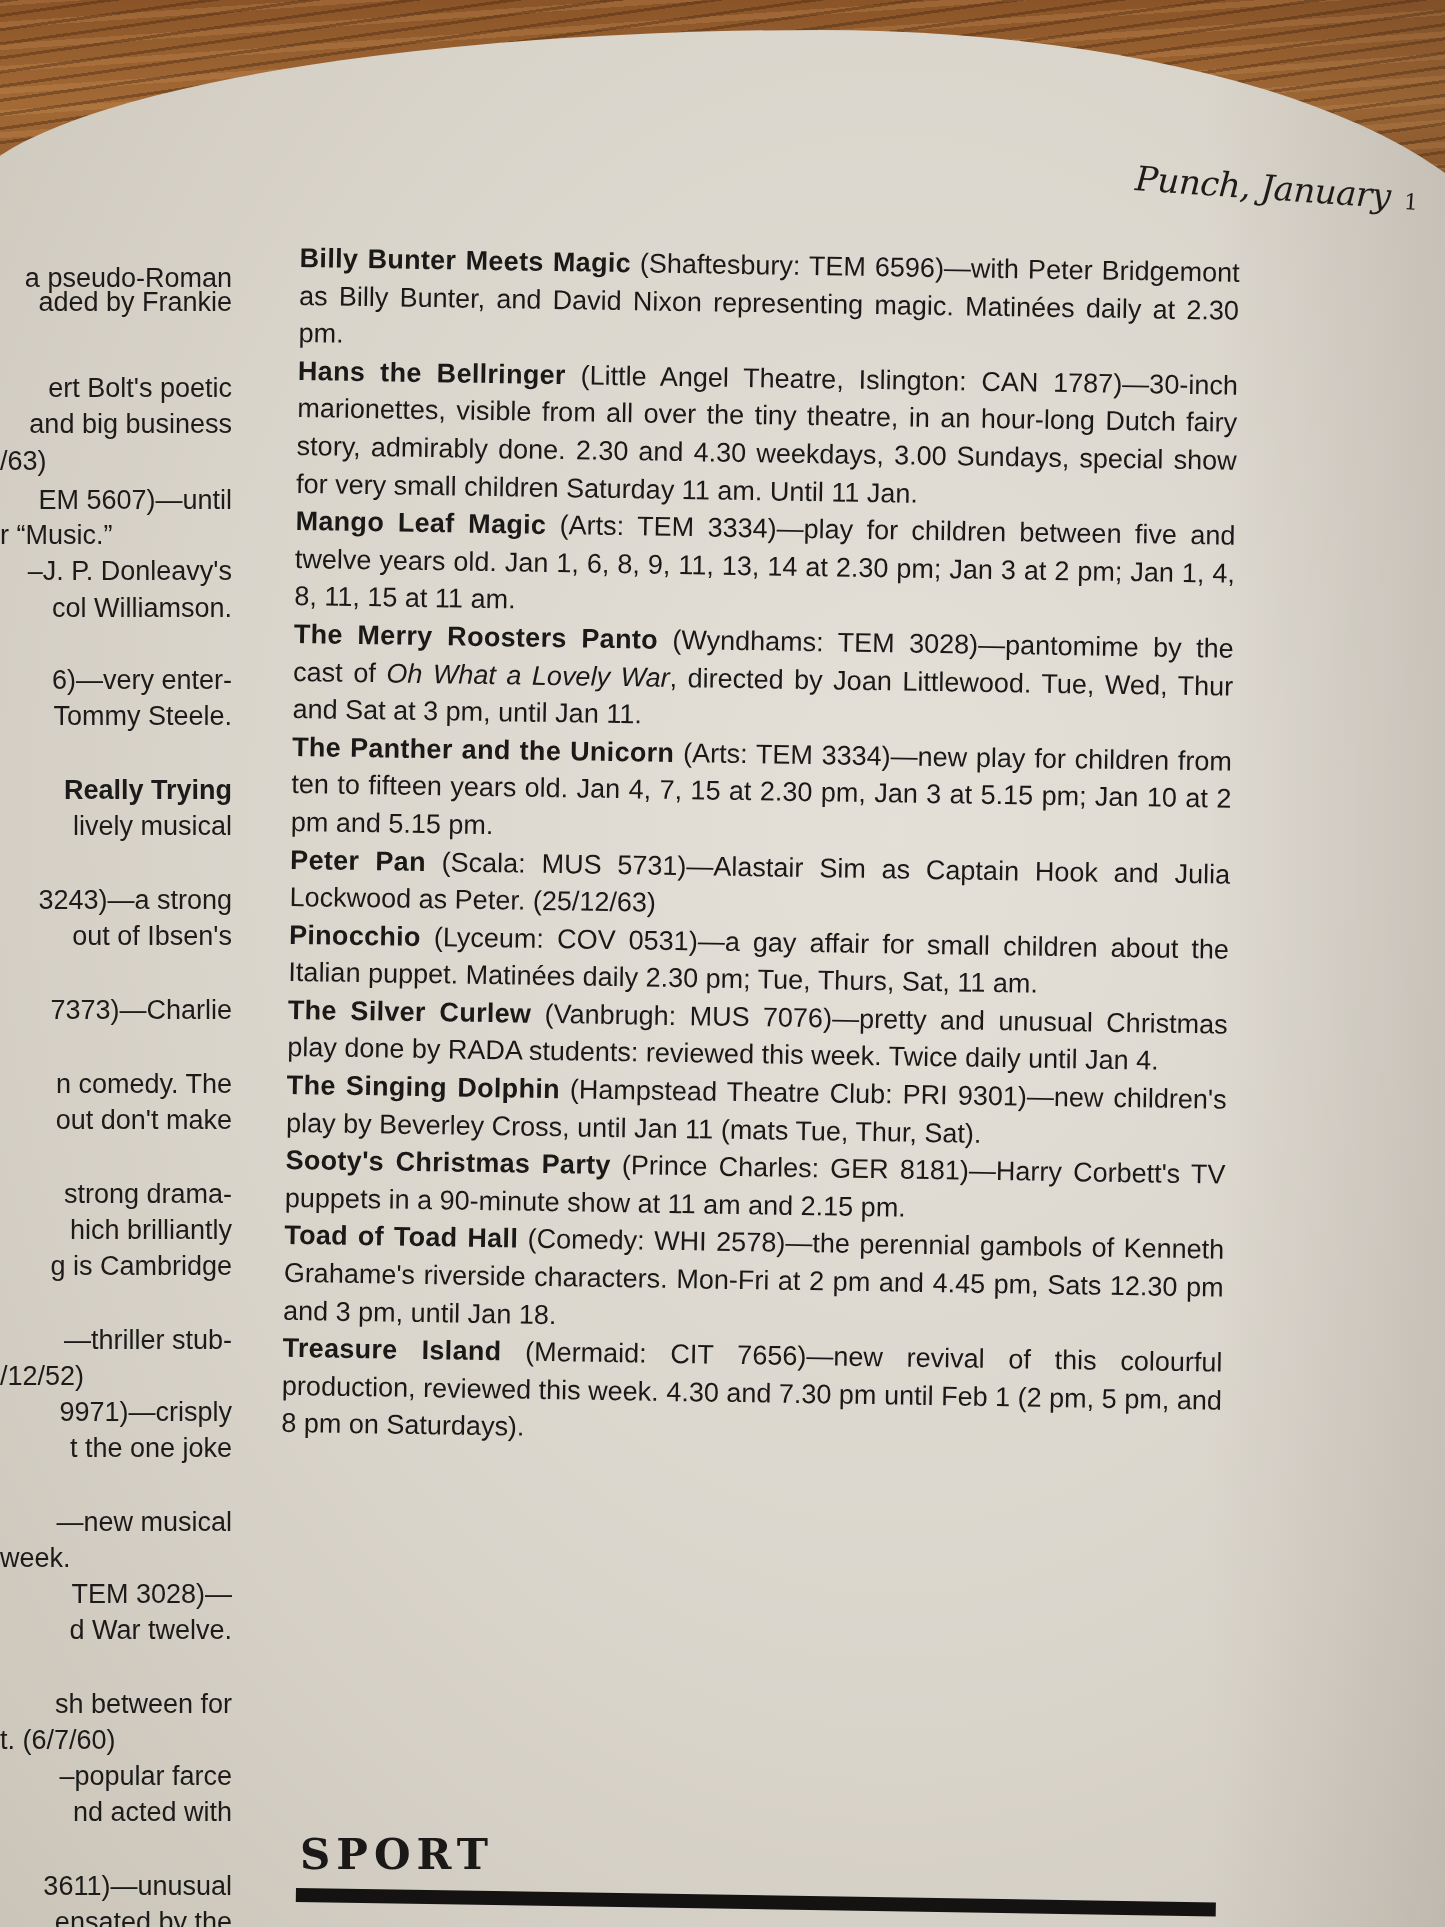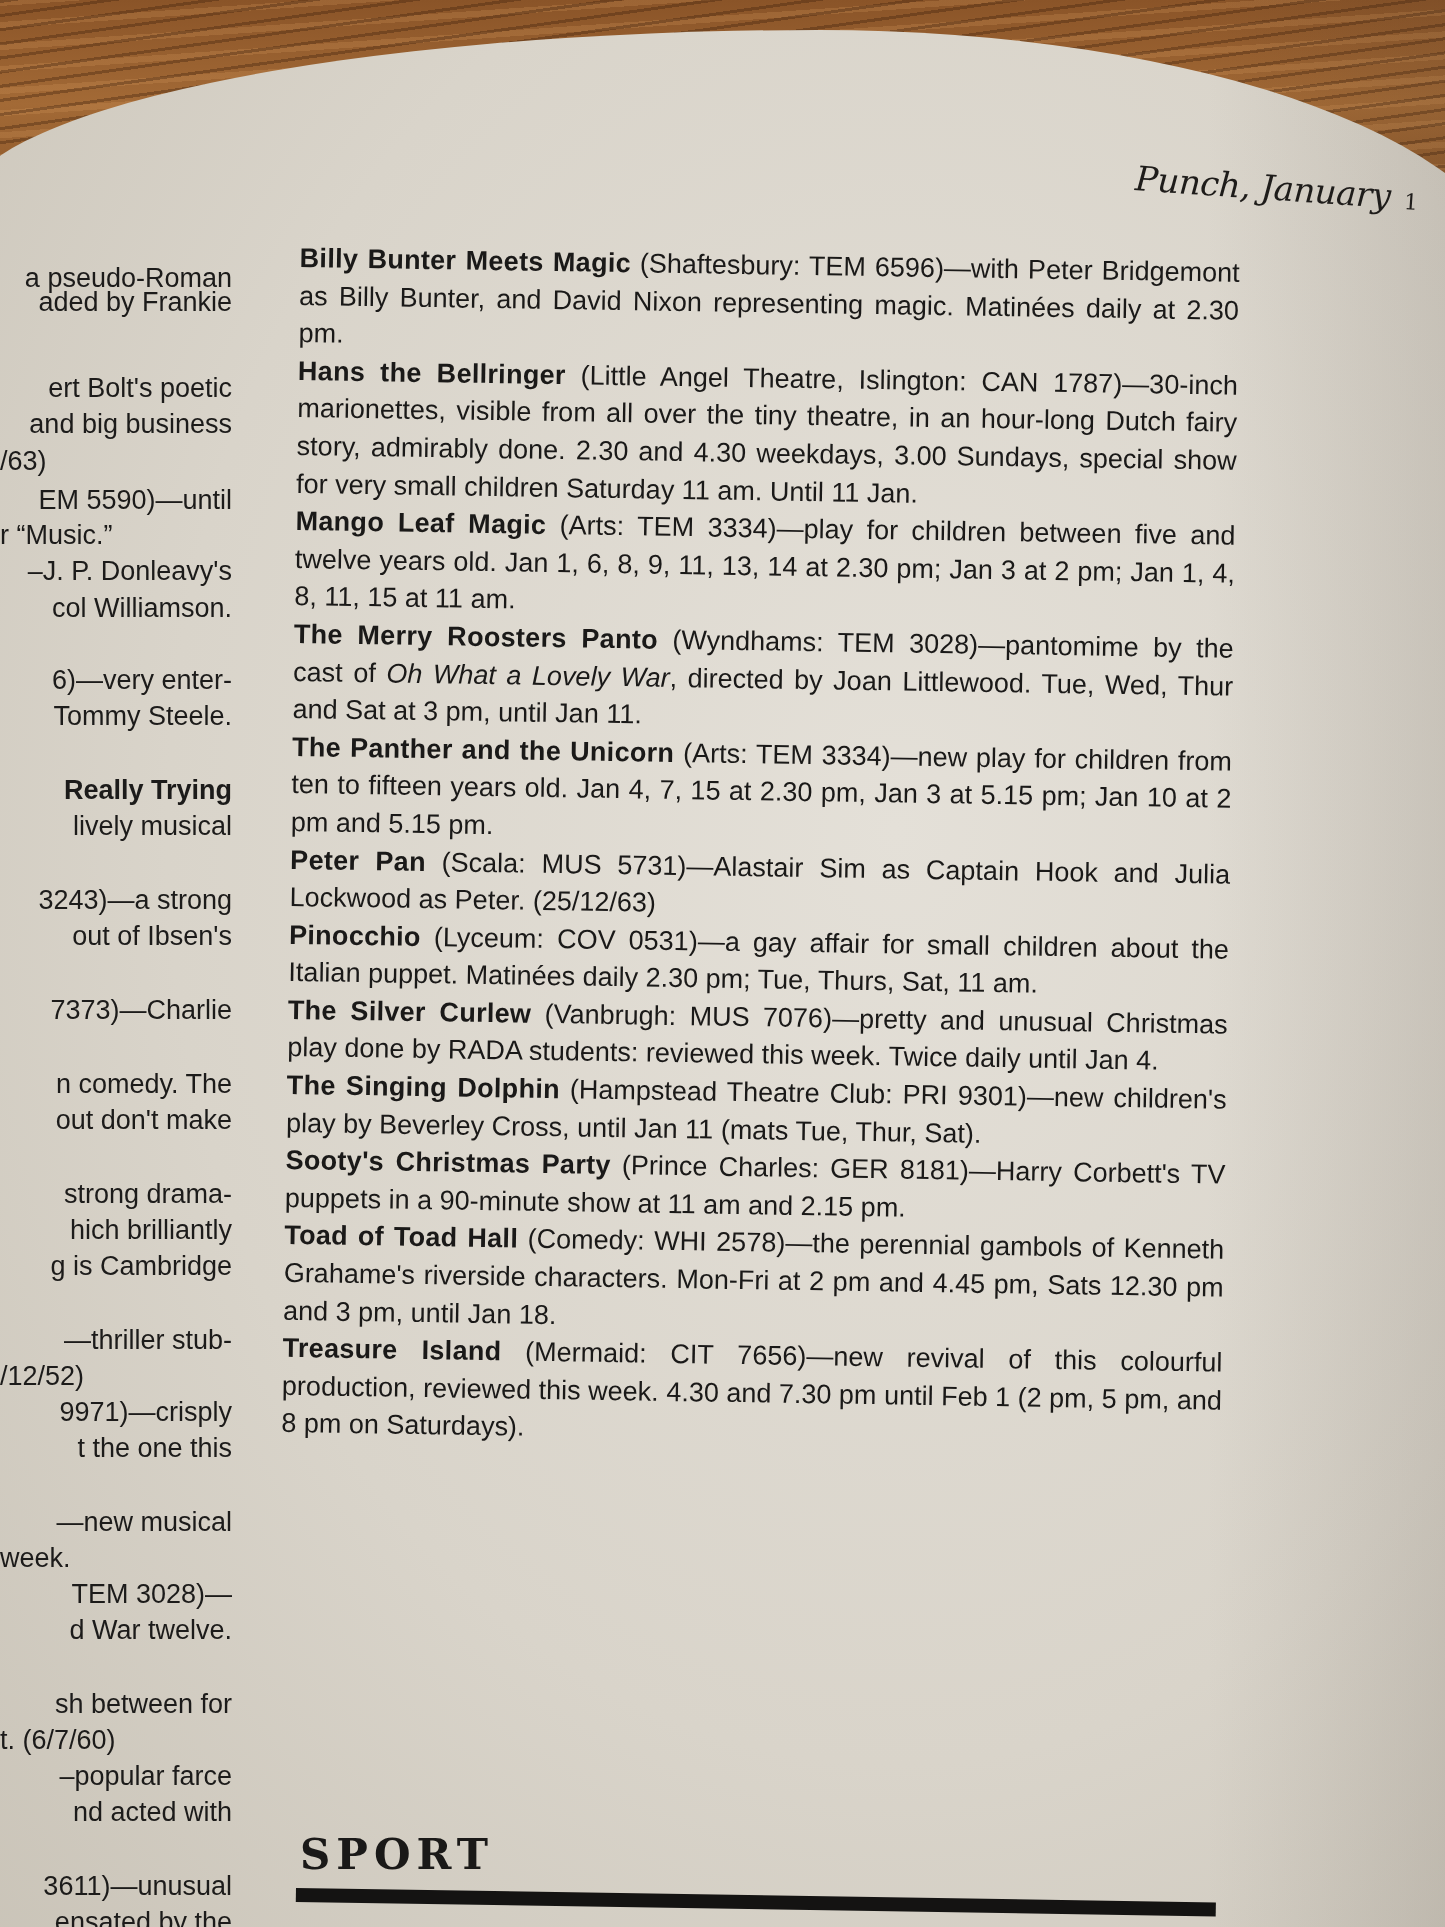--- a/index.html
+++ b/index.html
@@ -74,40 +74,40 @@
 <div class="running-head">
   <span>Punch, January</span><span class="pg">1</span>
 </div>
 
 <div class="left-col" id="left-col">
     <div class="ln" style="top: 0px;">a pseudo-Roman</div>
     <div class="ln" style="top: 24px;">aded by Frankie</div>
     <div class="ln" style="top: 110px;">ert Bolt's poetic</div>
     <div class="ln" style="top: 146px;">and big business</div>
     <div class="ln" style="top: 183px; right: auto; left: 0px;">/63)</div>
-    <div class="ln" style="top: 222px;">EM 5590)—until</div>
+    <div class="ln" style="top: 222px;">EM 5607)—until</div>
     <div class="ln" style="top: 257px; right: auto; left: 0px;">r “Music.”</div>
     <div class="ln" style="top: 293px;">–J. P. Donleavy's</div>
     <div class="ln" style="top: 330px;">col Williamson.</div>
     <div class="ln" style="top: 402px;">6)—very enter-</div>
     <div class="ln" style="top: 438px;">Tommy Steele.</div>
     <div class="ln bold" style="top: 512px;">Really Trying</div>
     <div class="ln" style="top: 548px;">lively musical</div>
     <div class="ln" style="top: 622px;">3243)—a strong</div>
     <div class="ln" style="top: 658px;">out of Ibsen's</div>
     <div class="ln" style="top: 732px;">7373)—Charlie</div>
     <div class="ln" style="top: 806px;">n comedy. The</div>
     <div class="ln" style="top: 842px;">out don't make</div>
     <div class="ln" style="top: 916px;">strong drama-</div>
     <div class="ln" style="top: 952px;">hich brilliantly</div>
     <div class="ln" style="top: 988px;">g is Cambridge</div>
     <div class="ln" style="top: 1062px;">—thriller stub-</div>
     <div class="ln" style="top: 1098px; right: auto; left: 0px;">/12/52)</div>
     <div class="ln" style="top: 1134px;">9971)—crisply</div>
-    <div class="ln" style="top: 1170px;">t the one this</div>
+    <div class="ln" style="top: 1170px;">t the one joke</div>
     <div class="ln" style="top: 1244px;">—new musical</div>
     <div class="ln" style="top: 1280px; right: auto; left: 0px;">week.</div>
     <div class="ln" style="top: 1316px;">TEM 3028)—</div>
     <div class="ln" style="top: 1352px;">d War twelve.</div>
     <div class="ln" style="top: 1426px;">sh between for</div>
     <div class="ln" style="top: 1462px; right: auto; left: 0px;">t. (6/7/60)</div>
     <div class="ln" style="top: 1498px;">–popular farce</div>
     <div class="ln" style="top: 1534px;">nd acted with</div>
     <div class="ln" style="top: 1608px;">3611)—unusual</div>
     <div class="ln" style="top: 1644px;">ensated by the</div>

